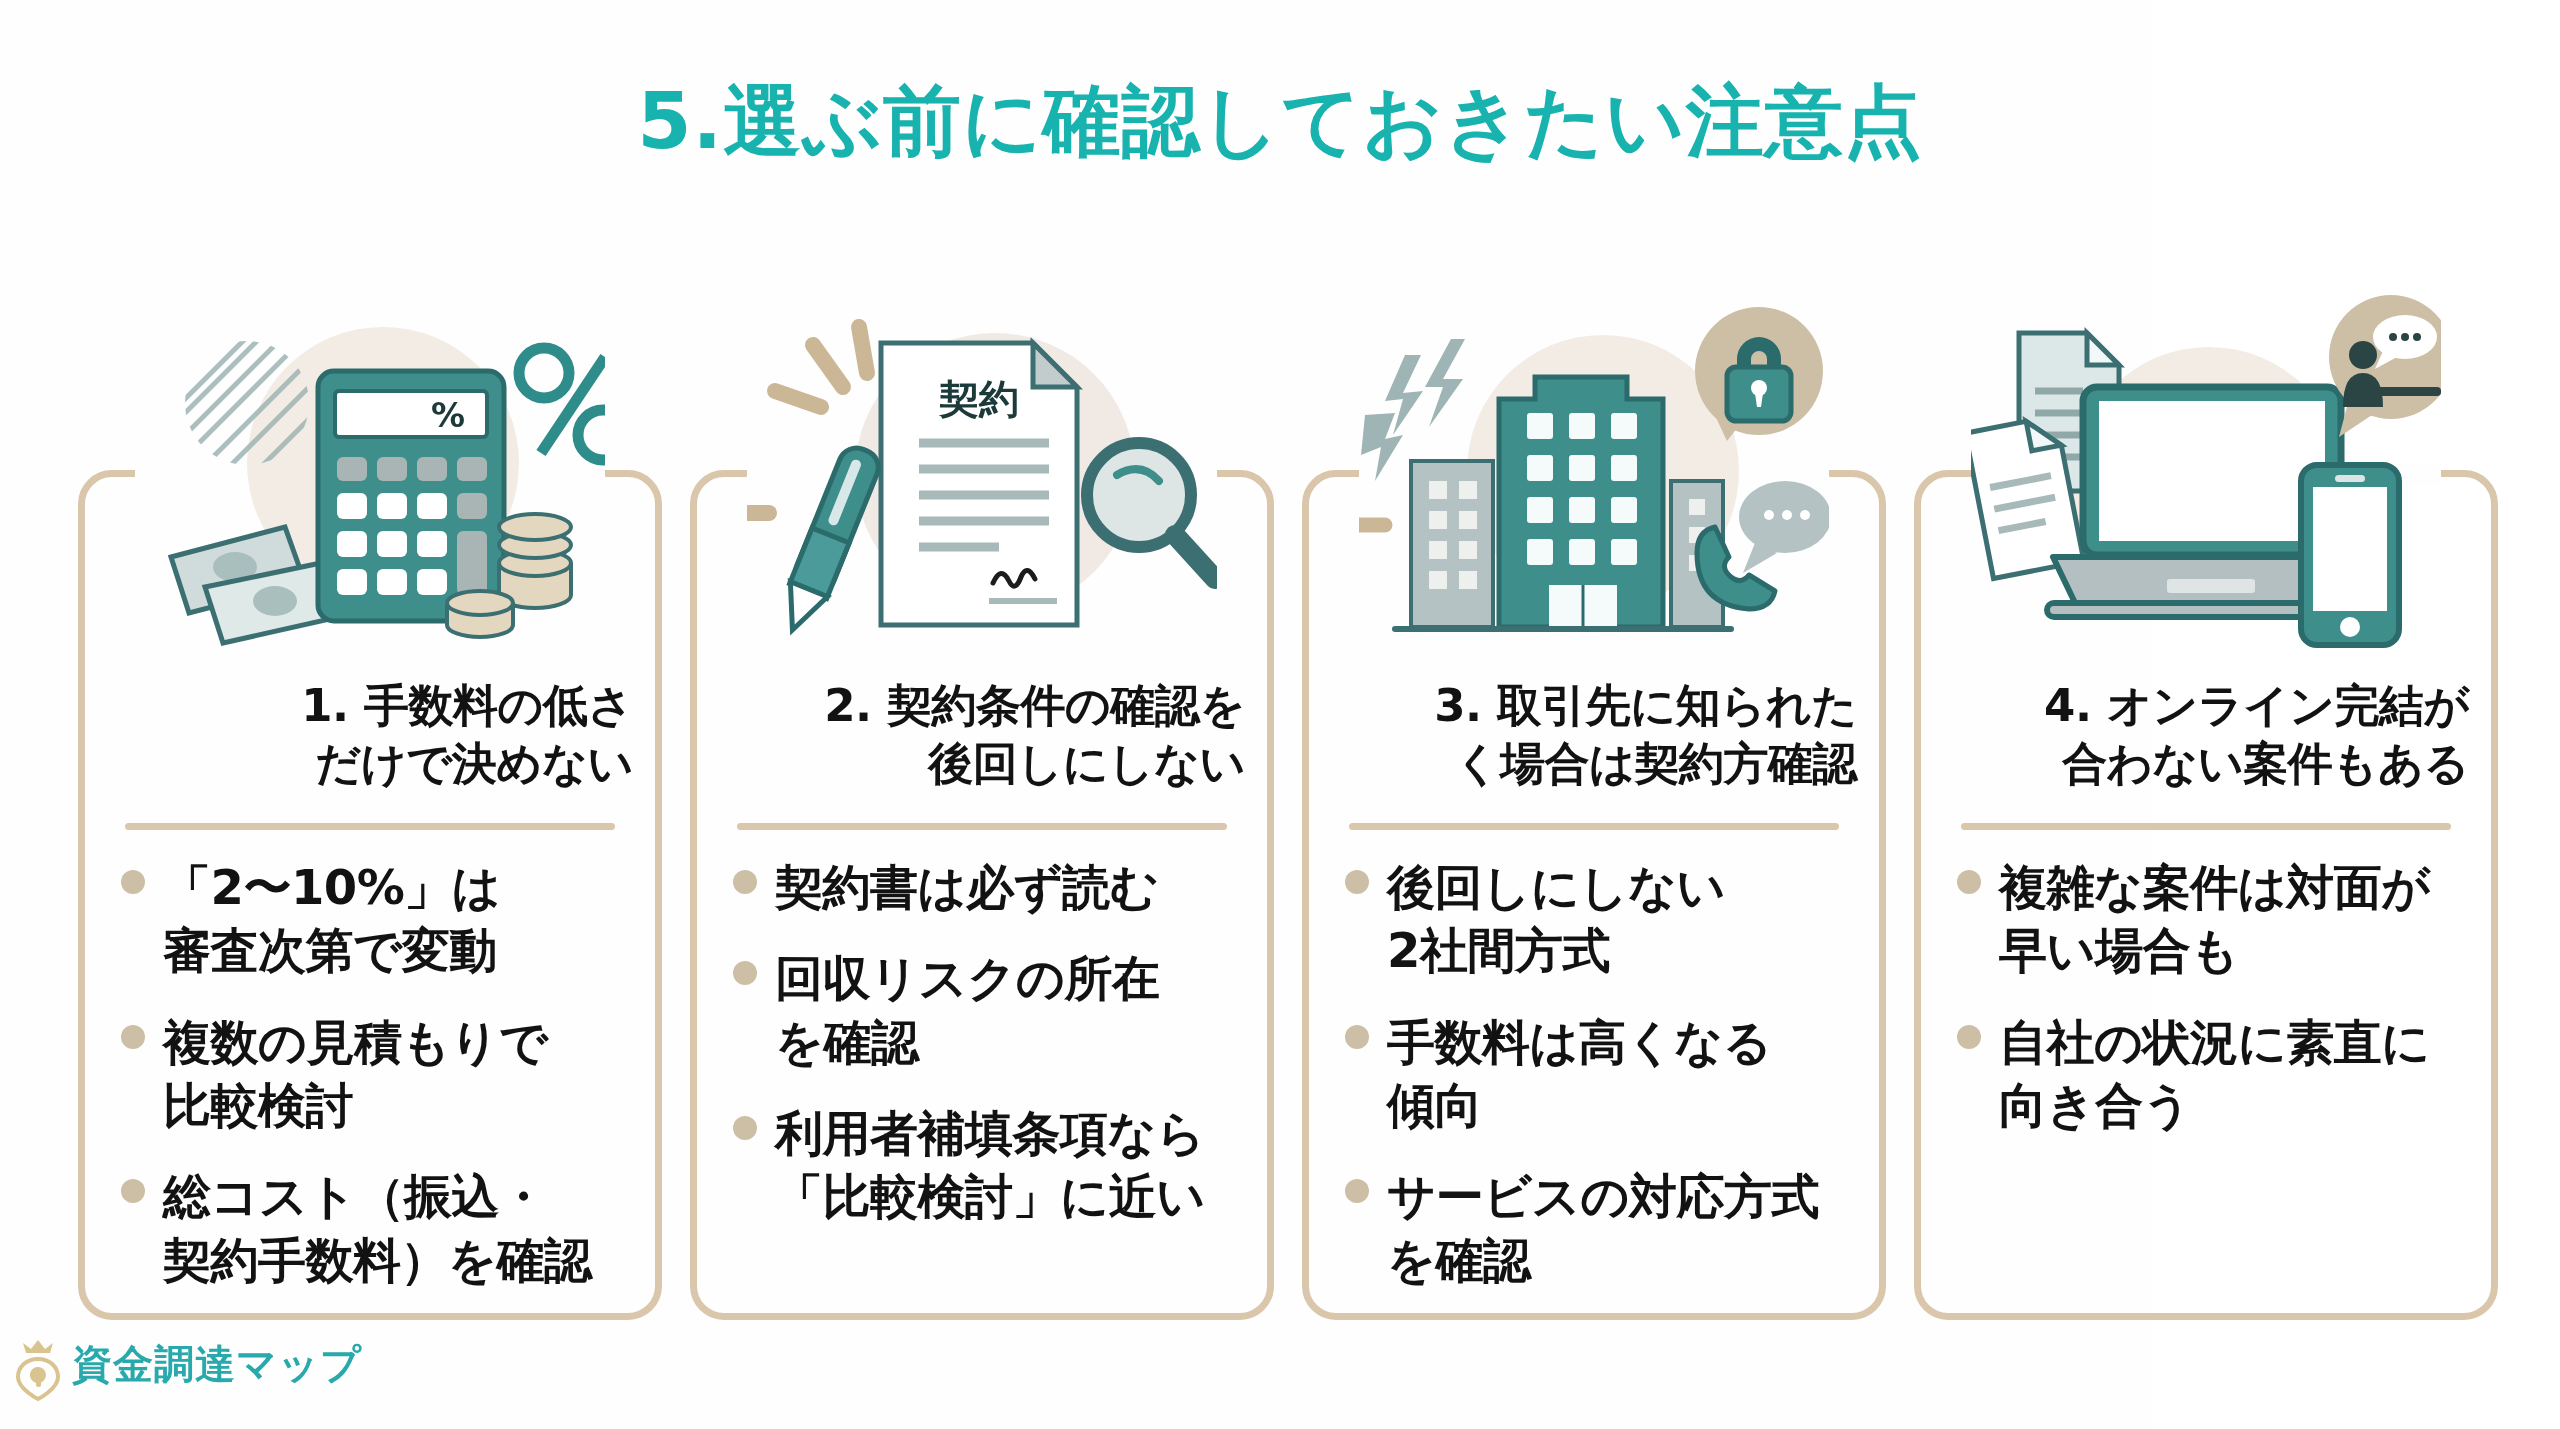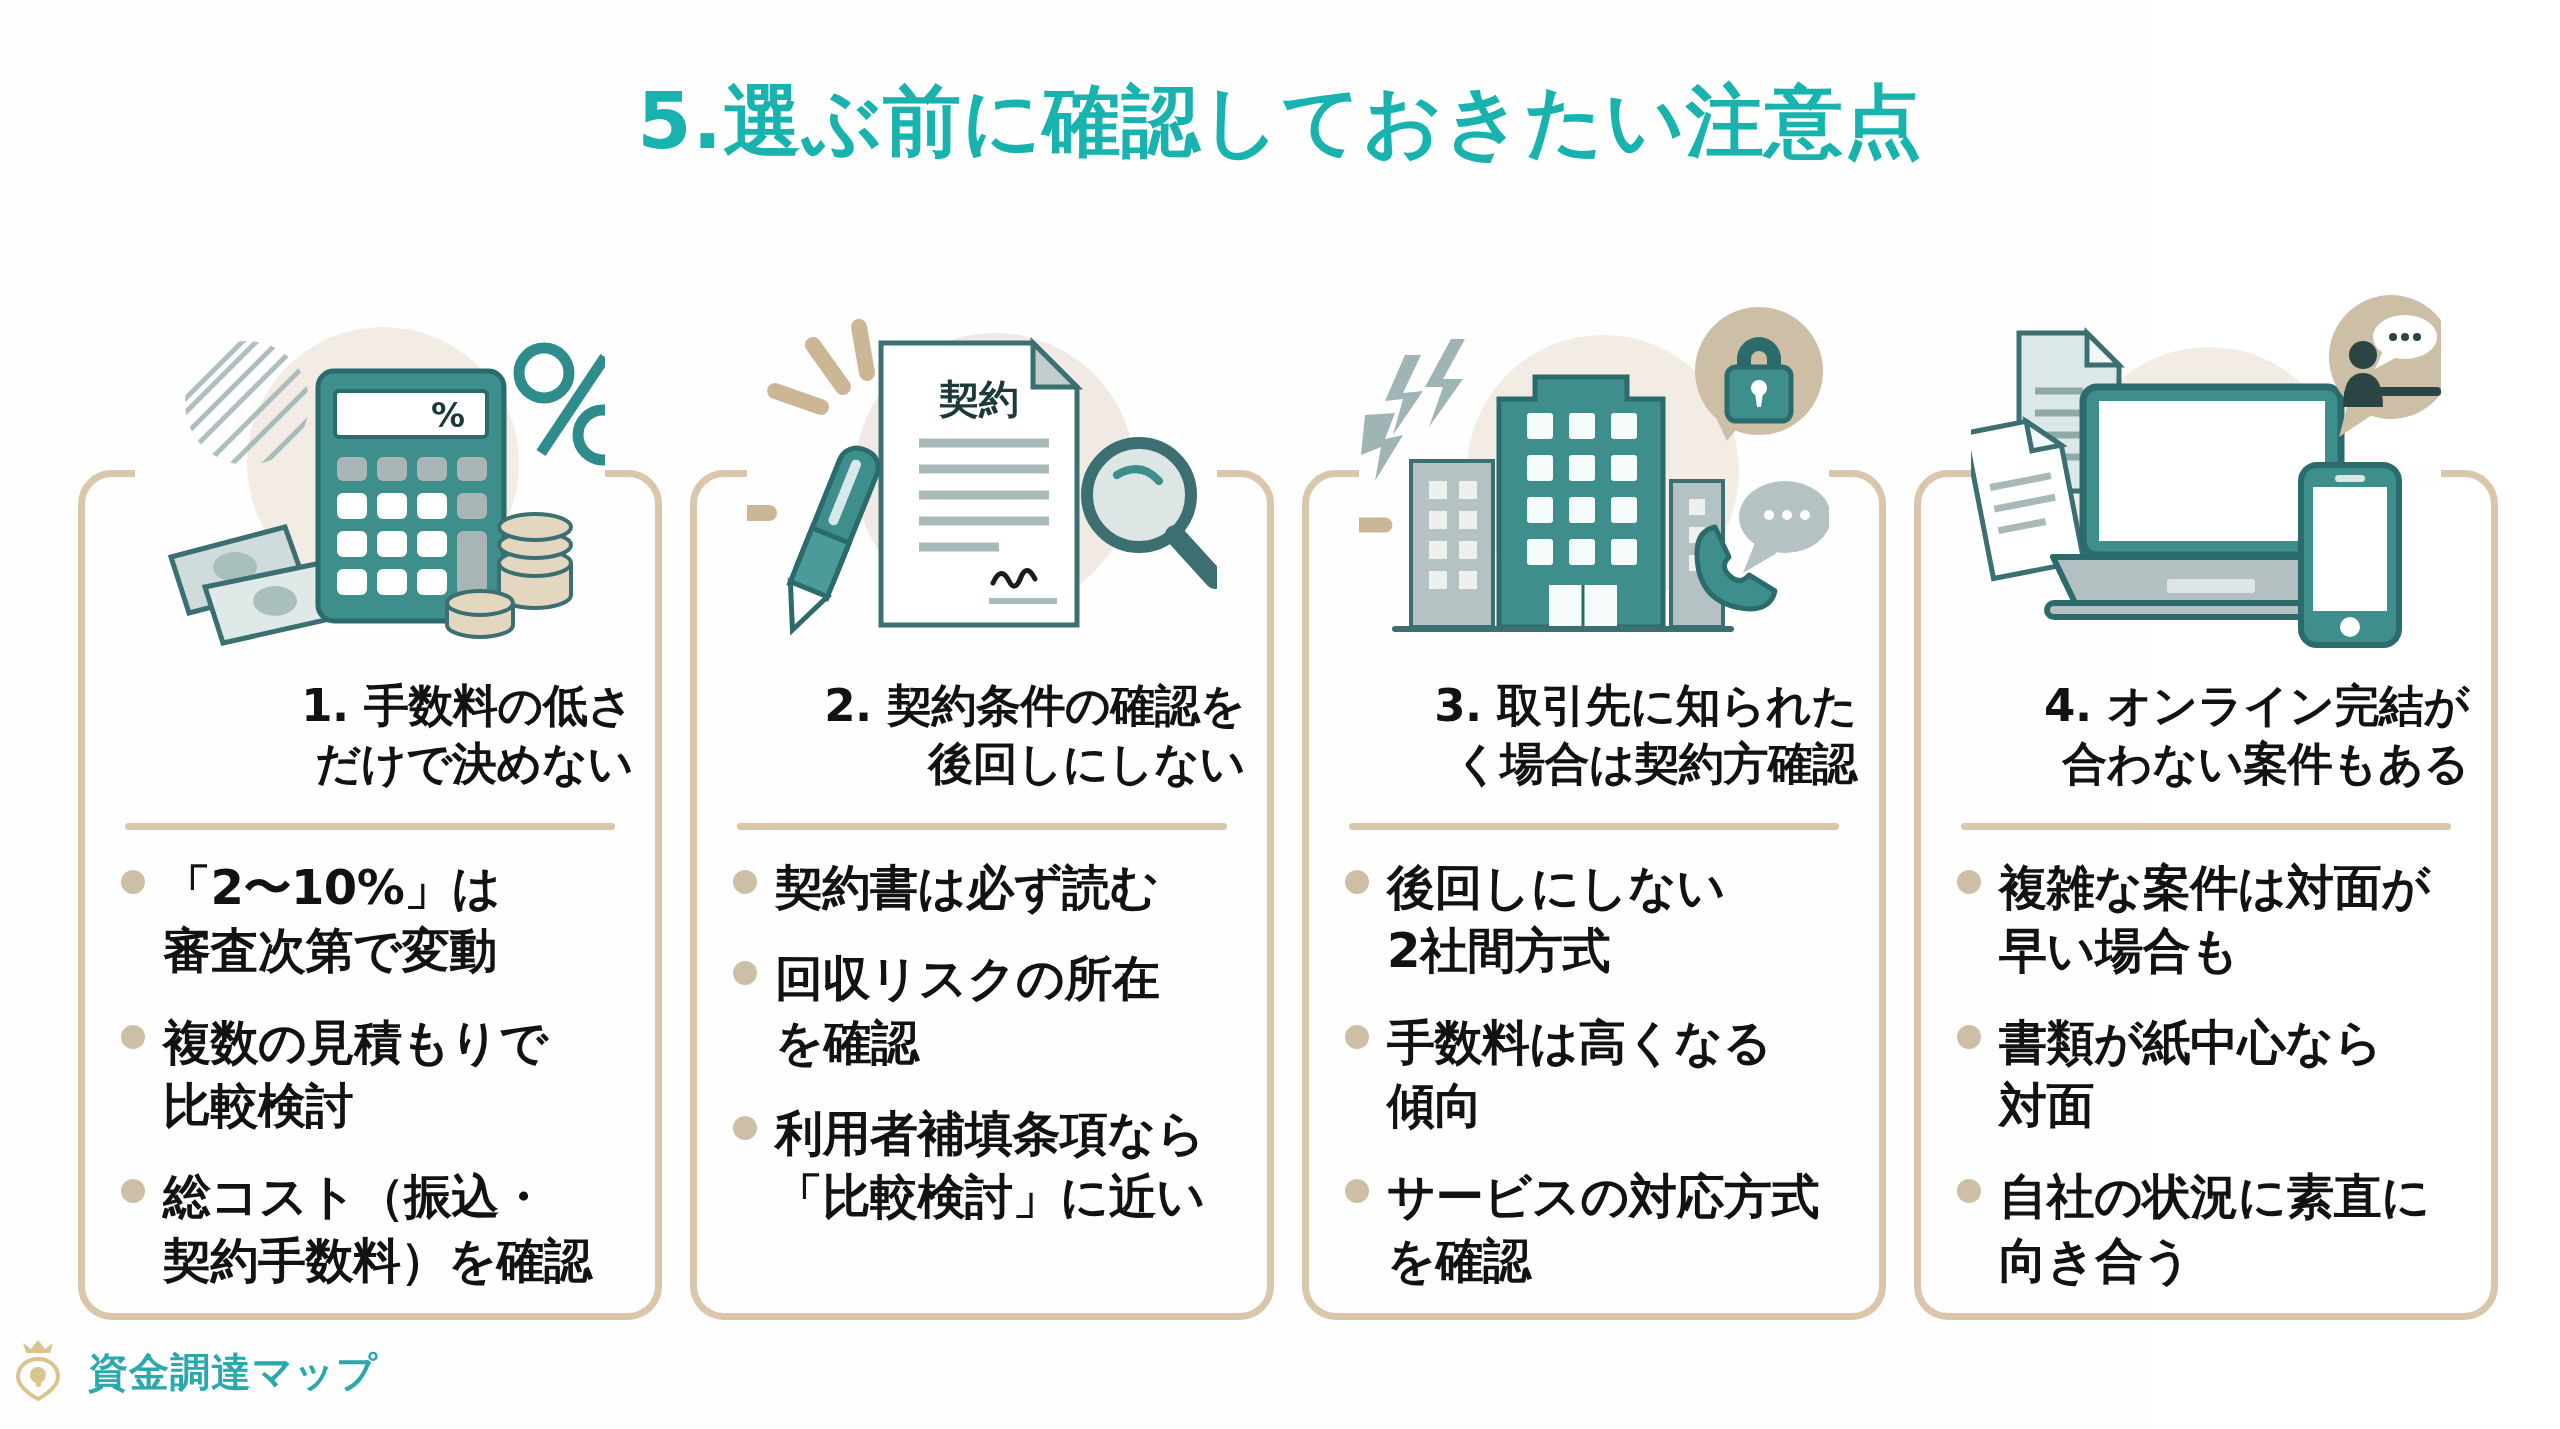--- a/index.html
+++ b/index.html
@@ -95,22 +95,21 @@
     transform: translateX(-50%);
     width: 470px; height: 360px;
     pointer-events: none;
   }
 
   
   .logo {
     position: absolute;
     left: 14px; bottom: 22px;
     display: flex;
-    align-items: center;
-    gap: 16px;
+    align-items: flex-start;
   }
   .logo-text {
     font-size: 40px;
     font-weight: 700;
     color: #2aa9ad;
     letter-spacing: 1px;
   }
 </style>
 </head>
 <body>
@@ -415,25 +414,20 @@
 合わない案件もある</div>
       <div class="divider"></div>
       <ul class="bullets">
         <li class="bullet">
           <span class="dot"></span>
           <span class="btext">複雑な案件は対面が
 早い場合も</span>
         </li>
         <li class="bullet">
           <span class="dot"></span>
-          <span class="btext">書類が紙中心なら
-対面</span>
-        </li>
-        <li class="bullet">
-          <span class="dot"></span>
           <span class="btext">自社の状況に素直に
 向き合う</span>
         </li>
       </ul>
     </div>
 
   </div>
 
   <div class="logo">
     <span>

